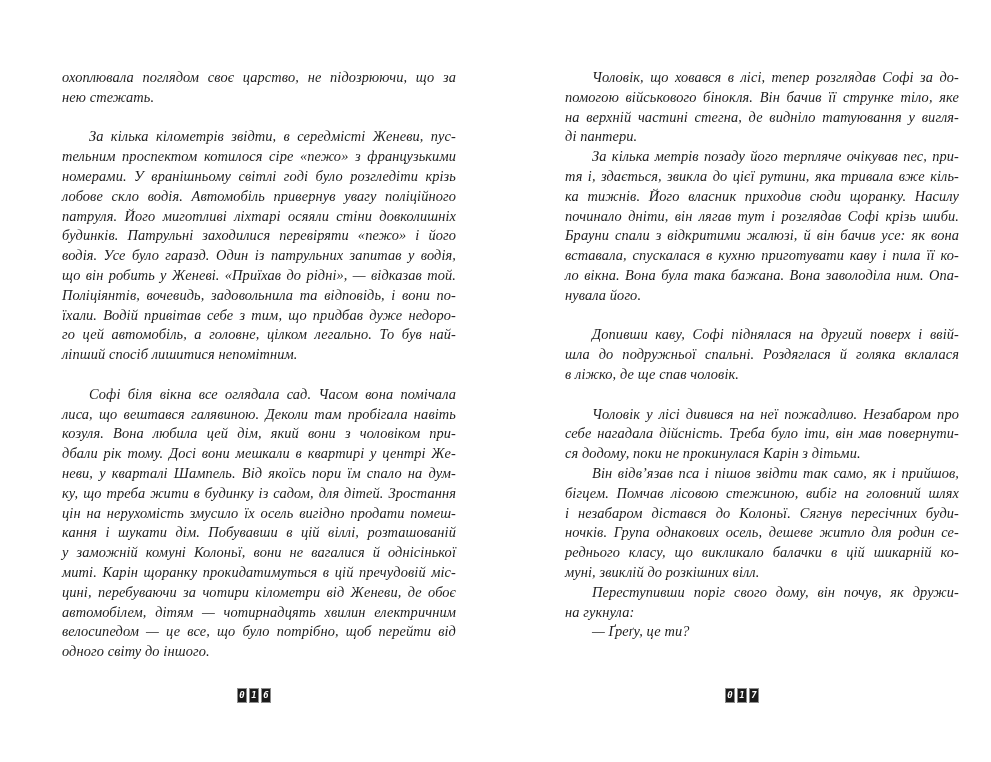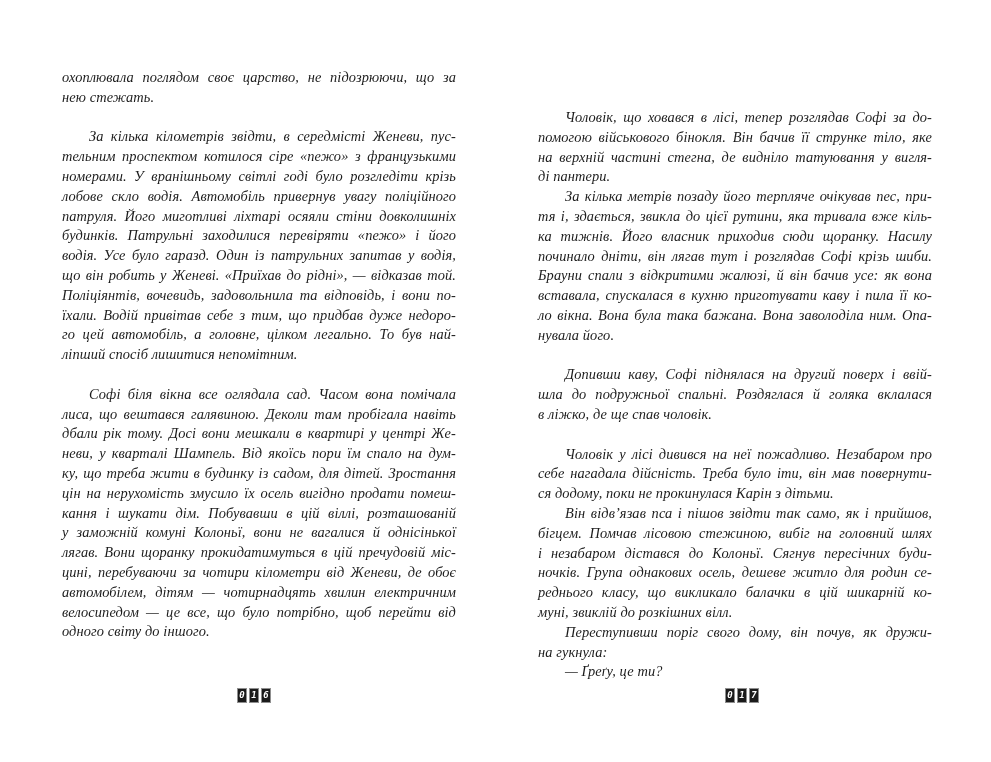--- a/index.html
+++ b/index.html
@@ -22,21 +22,21 @@
   }
   .text-column {
     position: absolute;
     top: 68px;
     width: 394px;
     font-size: 14.4px;
     line-height: 19.8px;
     letter-spacing: 0.1px;
   }
   .text-column.left  { left: 62px; }
-  .text-column.right { left: 538px; margin-top: 40px; }
+  .text-column.right { left: 565px; }
   .para { margin: 0; }
   .para.space-before { margin-top: 19.8px; }
   .line {
     text-align: justify;
     text-align-last: justify;
     white-space: normal;
   }
   .line.last { text-align-last: left; }
   .line.indent { text-indent: 27px; }
   .page-number {
@@ -81,27 +81,28 @@
         <div class="line">водія. Усе було гаразд. Один із патрульних запитав у водія,</div>
         <div class="line">що він робить у Женеві. «Приїхав до рідні», — відказав той.</div>
         <div class="line">Поліціянтів, вочевидь, задовольнила та відповідь, і вони по-</div>
         <div class="line">їхали. Водій привітав себе з тим, що придбав дуже недоро-</div>
         <div class="line">го цей автомобіль, а головне, цілком легально. То був най-</div>
         <div class="line last">ліпший спосіб лишитися непомітним.</div>
       </div>
       <div class="para space-before">
         <div class="line indent">Софі біля вікна все оглядала сад. Часом вона помічала</div>
         <div class="line">лиса, що вештався галявиною. Деколи там пробігала навіть</div>
+        <div class="line">козуля. Вона любила цей дім, який вони з чоловіком при-</div>
         <div class="line">дбали рік тому. Досі вони мешкали в квартирі у центрі Же-</div>
         <div class="line">неви, у кварталі Шампель. Від якоїсь пори їм спало на дум-</div>
         <div class="line">ку, що треба жити в будинку із садом, для дітей. Зростання</div>
         <div class="line">цін на нерухомість змусило їх осель вигідно продати помеш-</div>
         <div class="line">кання і шукати дім. Побувавши в цій віллі, розташованій</div>
         <div class="line">у заможній комуні Колоньї, вони не вагалися й однісінької</div>
-        <div class="line">лягав. Вони щоранку прокидатимуться в цій пречудовій міс-</div>
+        <div class="line">миті. Карін щоранку прокидатимуться в цій пречудовій міс-</div>
         <div class="line">цині, перебуваючи за чотири кілометри від Женеви, де обоє</div>
         <div class="line">автомобілем, дітям — чотирнадцять хвилин електричним</div>
         <div class="line">велосипедом — це все, що було потрібно, щоб перейти від</div>
         <div class="line last">одного світу до іншого.</div>
       </div>
     </div>
 
   <div class="text-column right">
       <div class="para">
         <div class="line indent">Чоловік, що ховався в лісі, тепер розглядав Софі за до-</div>

